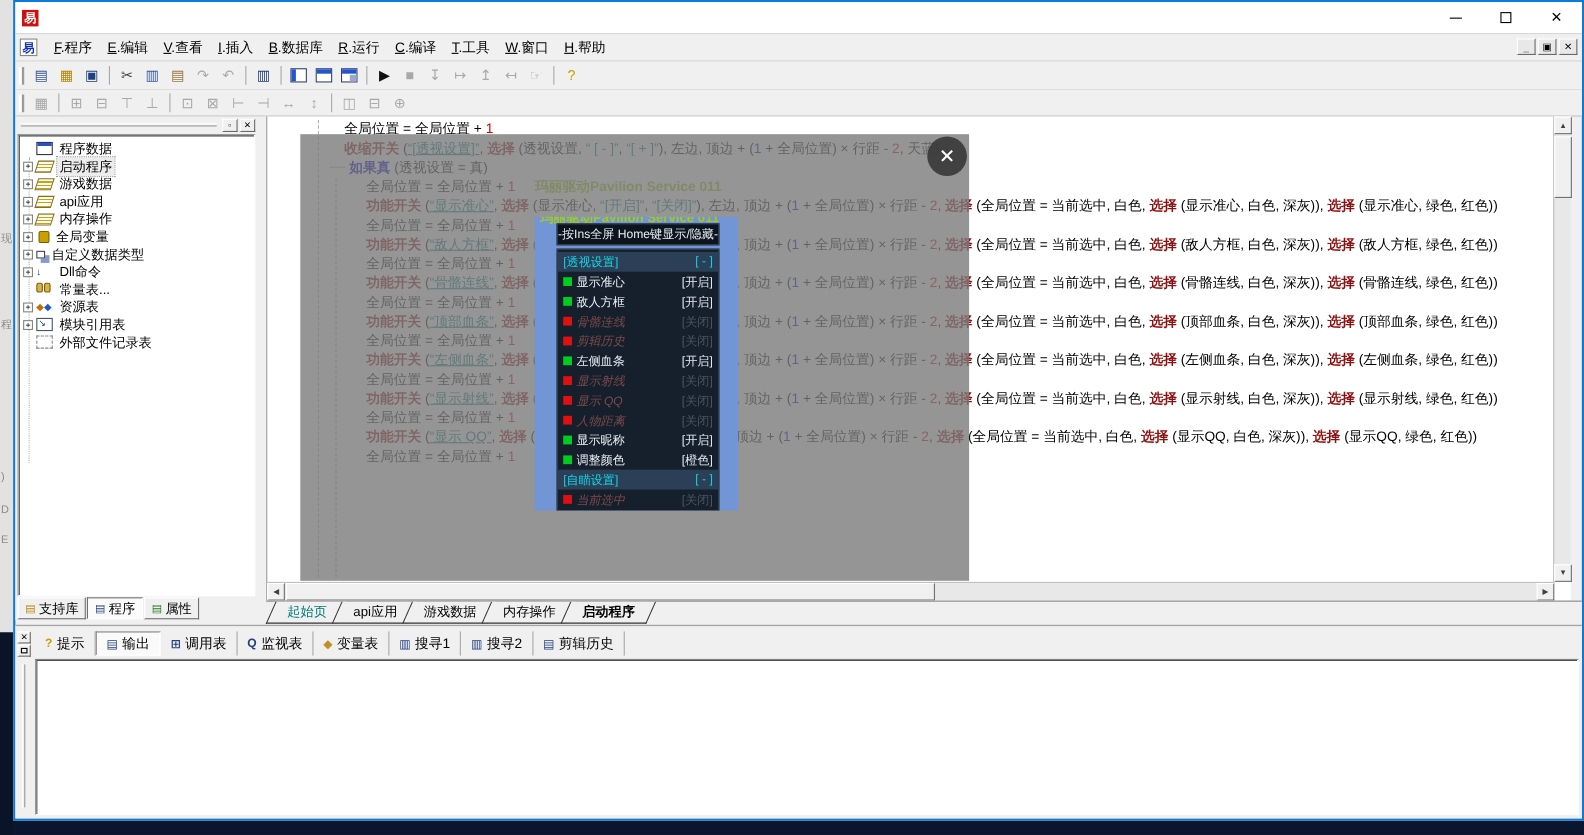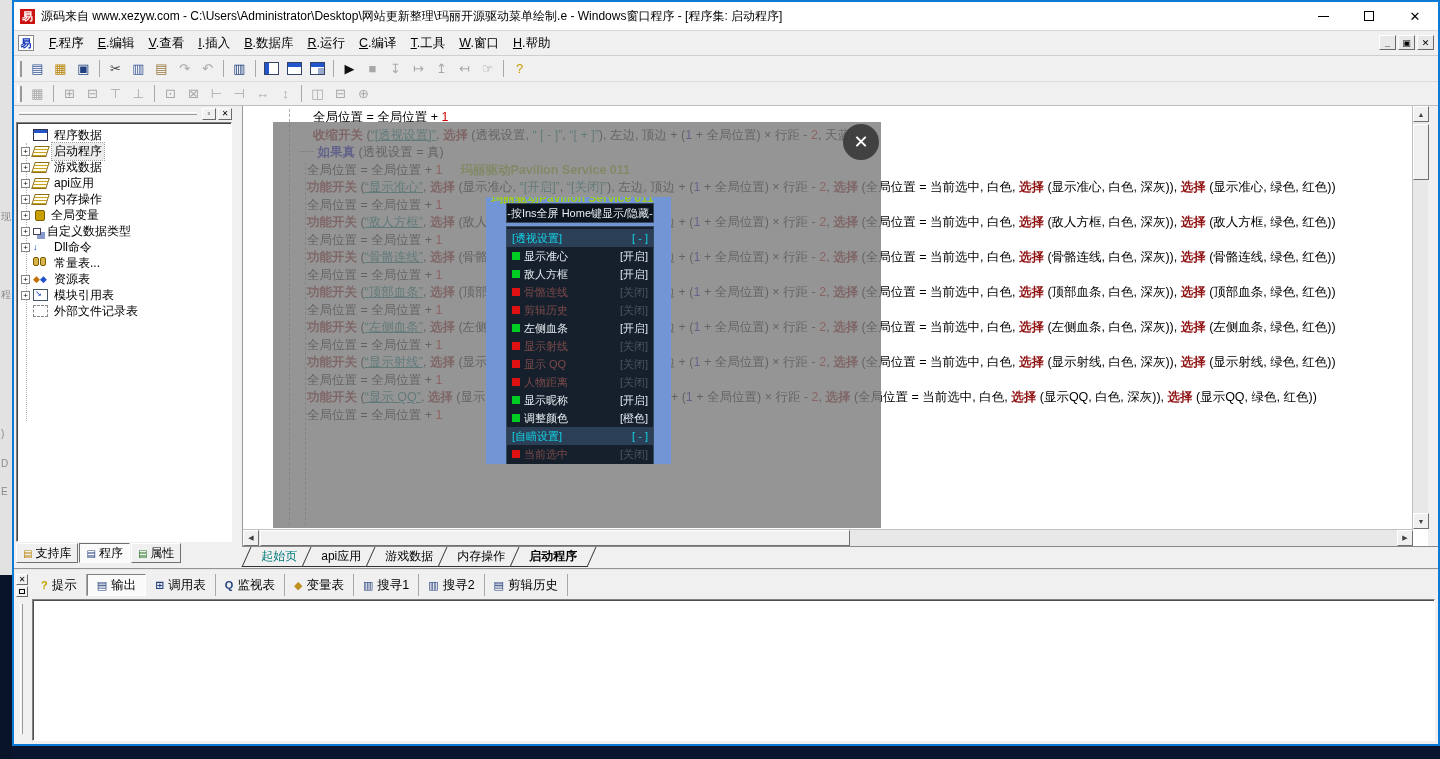--- a/index.html
+++ b/index.html
@@ -83,21 +83,21 @@
   .splitter{position:absolute;left:220px;top:104px;width:8px;height:440px;background:#f0f0f0;}
   
   .editor-zone{position:absolute;left:228px;top:104px;width:1186px;height:440px;background:#fff;
     border-left:1px solid #9a9a9a;}
   .code{position:absolute;left:0;top:0;width:1168px;height:423px;overflow:hidden;padding-top:3px;
     font-size:12.5px;line-height:17.5px;color:#000;}
   .vguide{position:absolute;border-left:1px dashed #b0b0b0;}
   .ln{white-space:pre-wrap;word-break:break-all;}
   .ln.b{padding-left:70px;}
   .ln.g{padding-left:56px;}
-  .ln.i3{padding-left:64px;}
+  .ln.i3{padding-left:90px;}
   .sg-fn{color:#8f1010;font-weight:bold;}
   .sg-kw{color:#0000c8;font-weight:bold;}
   .sg-str{color:#007878;}
   .sg-strU{color:#007878;text-decoration:underline;}
   .sg-nR{color:#d40000;}
   .sg-nB{color:#0000c8;}
   .sg-nT{color:#007878;}
   .sg-pl{color:#000;}
   .sg-gd{color:#9a9a9a;}
   .sg-hl{color:#9cc41a;font-weight:bold;margin-left:18px;}
@@ -124,21 +124,21 @@
   .gmenu-body{margin-top:3px;border:1px solid #39495c;background:#16202c;padding:2px 0;}
   .grow{height:18px;display:flex;align-items:center;padding:0 5px;white-space:nowrap;}
   .grow .sq{width:8px;height:8px;margin-right:4px;flex:0 0 auto;}
   .grow .glab{flex:1;overflow:hidden;}
   .grow.header{background:#2b4057;}
   .grow.header .glab,.grow.header .gval{color:#14d2e6;}
   .grow.on .sq{background:#00cc22;}
   .grow.on .glab{color:#e9eef4;}
   .grow.on .gval{color:#dfe7ef;}
   .grow.off .sq{background:#dd1111;}
-  .grow.off .glab{color:#7c4a4a;}
+  .grow.off .glab{color:#7c4a4a;font-style:italic;}
   .grow.off .gval{color:#49555f;}
   .close-btn{position:absolute;left:600px;top:18px;width:36px;height:36px;border-radius:50%;
     background:rgba(58,58,58,0.92);color:#fff;font-size:18px;display:flex;align-items:center;justify-content:center;}
   
   .doc-tabs{position:absolute;left:228px;top:544px;right:0;height:22px;background:#f0f0f0;
     border-top:1px solid #888;display:flex;align-items:flex-start;padding-left:10px;font-size:12px;}
   .dtab{height:20px;padding:0 14px;border:1px solid #333;border-top:none;transform:skewX(-24deg);
     background:#f0f0f0;display:flex;align-items:center;margin-left:-6px;}
   .dtab span{transform:skewX(24deg);white-space:nowrap;}
   .dtab.accent span{color:#007878;}
@@ -168,21 +168,20 @@
   <span style="top:428px">)</span>
   <span style="top:458px">D</span>
   <span style="top:486px">E</span>
 </div>
 <div class="ghost-dark"></div>
 
 <div class="window">
 
   <div class="titlebar">
     <span class="app-logo">易</span>
-    <span>源码来自 www.xezyw.com - C:\Users\Administrator\Desktop\网站更新整理\玛丽开源驱动菜单绘制.e - Windows窗口程序 - [程序集: 启动程序]</span>
     <div class="win-controls">
       <div class="wc wc-min">
           <i></i>
         </div>
       <div class="wc wc-max">
           <i></i>
         </div>
       <div class="wc wc-close">✕</div>
     </div>
   </div>

